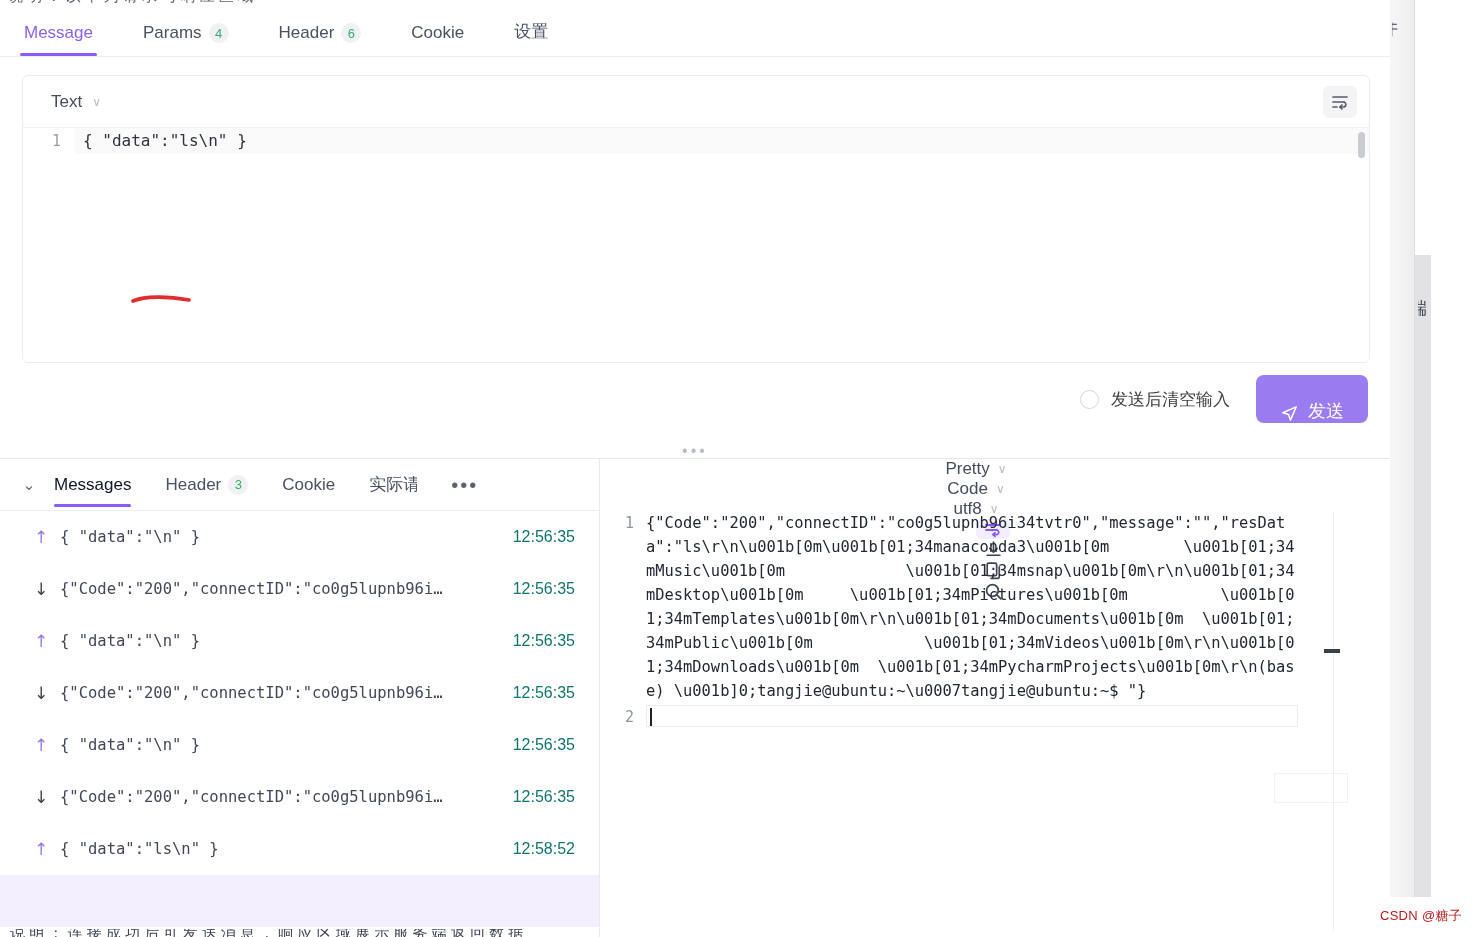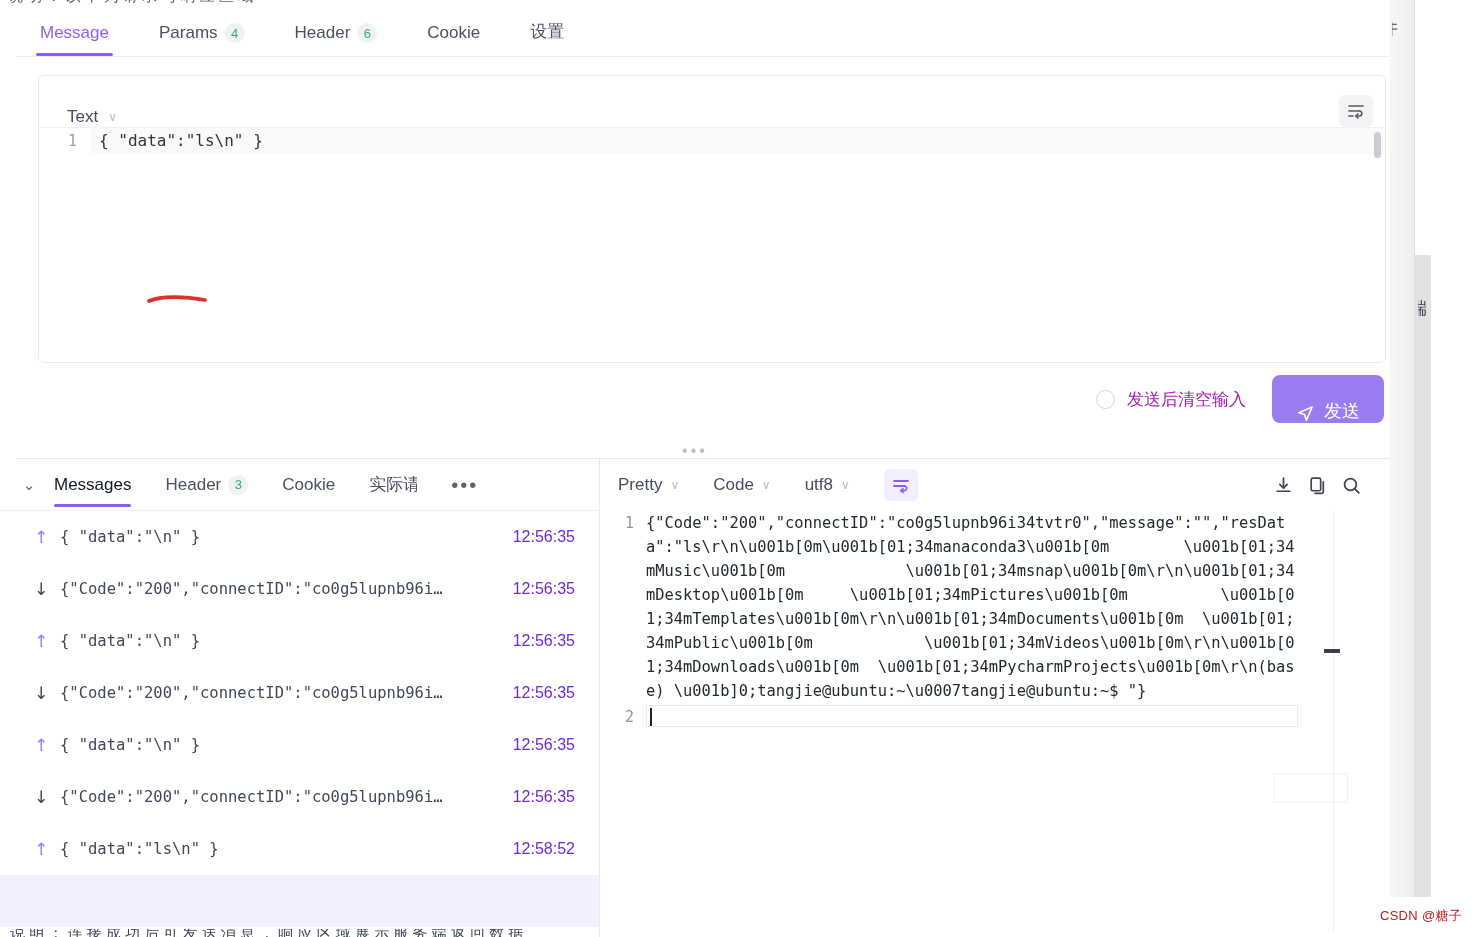--- a/index.html
+++ b/index.html
@@ -22,21 +22,21 @@
     overflow: hidden;
   }
   .top-cut span {
     position: absolute; top: -13px; left: 8px;
     font-size: 15px; color: #5b6270; white-space: nowrap;
     font-family: "Liberation Sans", sans-serif;
   }
 
   
   .req-panel {
-    position: absolute; left: 16px; top: 9px; width: 1390px; height: 440px;
+    position: absolute; left: 0; top: 9px; width: 1390px; height: 440px;
     background: #ffffff;
   }
   .tabbar {
     position: relative; height: 48px;
     border-bottom: 1px solid #eceef2;
     display: flex; align-items: flex-end; padding-left: 20px;
     overflow: hidden;
   }
   .tab {
     position: relative;
@@ -58,21 +58,21 @@
   }
 
   
   .editor-card {
     position: absolute; left: 22px; top: 66px;
     width: 1348px; height: 288px;
     border: 1px solid #e9eaee; border-radius: 6px;
     background: #fff; overflow: hidden;
   }
   .editor-head {
-    height: 52px; display: flex; align-items: flex-end;
+    height: 52px; display: flex; align-items: center;
     padding: 0 12px 0 28px; border-bottom: 1px solid #eef0f3;
     background: #fff;
   }
   .fmt-select {
     display: flex; align-items: center; gap: 10px;
     font-size: 17px; color: #454c5c; cursor: pointer;
   }
   .chev { font-size: 12px; color: #b6bbc6; }
   .icon-btn {
     width: 34px; height: 32px; border-radius: 6px;
@@ -116,21 +116,21 @@
   
   .send-row {
     position: absolute; right: 22px; top: 366px;
     display: flex; align-items: center; gap: 26px;
   }
   .chk-wrap { display: flex; align-items: center; gap: 12px; cursor: pointer; }
   .chk {
     width: 19px; height: 19px; border-radius: 50%;
     border: 1.5px solid #d3d6dd; background: #fff;
   }
-  .chk-label { font-size: 17px; color: #a21caf; }
+  .chk-label { font-size: 17px; color: #404040; }
   .send-btn {
     display: flex; align-items: flex-end; gap: 9px;
     height: 48px; padding: 0 24px; border-radius: 8px;
     background: #9b7cf0; color: #fff; font-size: 18px;
     border: none; cursor: pointer;
   }
 
   .req-bottom-border {
     position: absolute; left: 0; top: 449px; width: 1390px; height: 1px;
     background: #e6e8ec;
@@ -184,29 +184,30 @@
   .msg-row.sel { background: #f3effe; }
   .arrow { width: 26px; font-size: 17px; font-family: "DejaVu Sans", sans-serif; }
   .arrow.up { color: #9b7cf0; }
   .arrow.down { color: #3a3f4c; }
   .msg-text {
     flex: 1; font-family: "DejaVu Sans Mono", monospace; font-size: 15.5px;
     color: #42485a; white-space: nowrap; overflow: hidden; text-overflow: ellipsis;
     padding-right: 14px;
   }
   .msg-time {
-    font-family: "Liberation Sans", sans-serif; font-size: 16px; color: #6d28d9;
+    font-family: "Liberation Sans", sans-serif; font-size: 16px; color: #0f766e;
     white-space: nowrap;
   }
 
   
   .resp-panel { position: relative; flex: 1; height: 478px; background: #fff; }
   .resp-toolbar {
     height: 52px; display: flex; align-items: center; gap: 0;
     padding: 0 22px 0 18px;
+    flex-direction: column;
   }
   .sel-item {
     display: flex; align-items: center; gap: 8px;
     font-size: 17px; color: #454c5c; margin-right: 34px; cursor: pointer;
   }
   .resp-body { position: relative; height: 420px; overflow: hidden; }
   .rline { display: flex; align-items: flex-start; }
   .rgutter {
     width: 46px; text-align: right; padding-right: 12px;
     font-family: "DejaVu Sans Mono", monospace; font-size: 15px;

